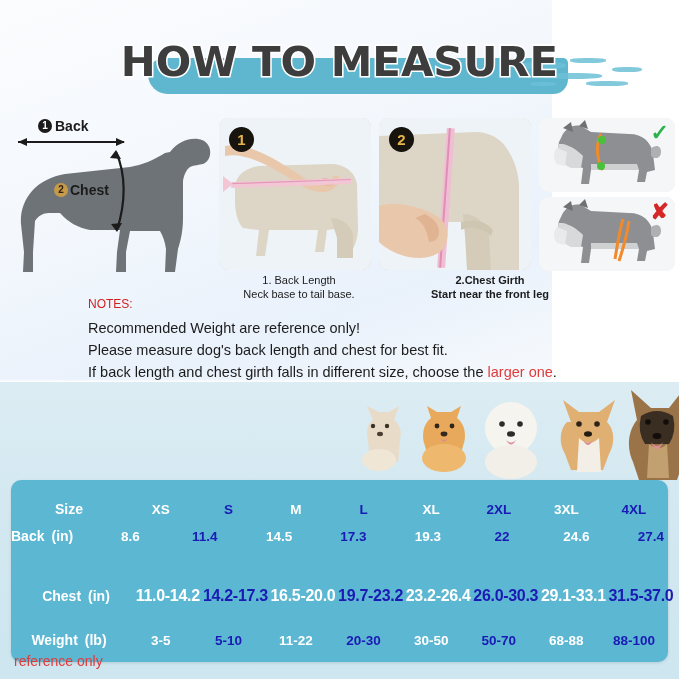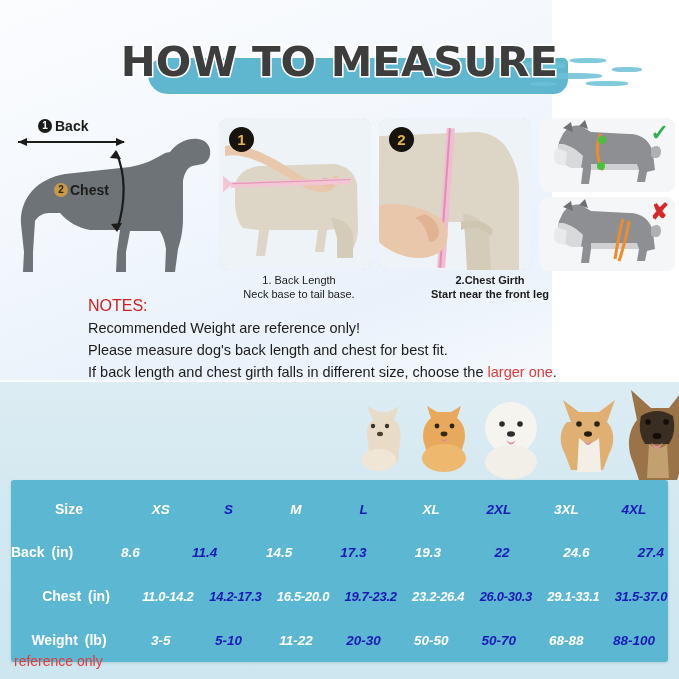--- a/index.html
+++ b/index.html
@@ -106,62 +106,62 @@
   .cap {
     position: absolute; text-align: center;
     font-size: 11px; color: #1c1c1c; line-height: 1.25;
   }
   .cap-1 { left: 219px; top: 274px; width: 160px; }
   .cap-2 { left: 400px; top: 274px; width: 180px; font-weight: bold; }
 
   
   .notes-title {
     position: absolute; left: 88px; top: 297px;
-    font-size: 16px; color: #d12020; font-weight: normal;
+    font-size: 12px; color: #d12020; font-weight: normal;
   }
   .notes-body {
     position: absolute; left: 88px; top: 318px; width: 580px;
     font-size: 14.5px; color: #1c1c1c; line-height: 1.5;
   }
   .notes-body .hl { color: #e03a3a; }
 
   
   .lower {
     position: absolute; left: 0; top: 382px; width: 679px; height: 297px;
     background: linear-gradient(180deg, #dcecf3 0%, #d3e8f1 45%, #cde6f0 100%);
   }
   .dog-strip { position:absolute; left: 345px; top: 0px; width: 334px; height: 100px; }
 
   
   .table {
     position: absolute; left: 11px; top: 480px; width: 657px; height: 182px;
     background: #5cb7d2;
-    border-radius: 3px;
+    border-radius: 10px;
     box-shadow: 0 1px 3px rgba(0,0,0,.12);
   }
   .trow {
     position: absolute; left: 0; width: 657px; height: 34px;
     display: flex; align-items: center;
   }
   .r0 { top: 12px; }
-  .r1 { top: 55px; gap: 40px; }
+  .r1 { top: 39px; gap: 40px; }
   .r2 { top: 99px; margin-left: 7px; }
   .r3 { top: 143px; }
 
   .cell {
     text-align: center;
     font-size: 13.5px; font-weight: bold;
     font-family: "Liberation Sans", sans-serif;
     white-space: nowrap;
   }
   .cell.label { width: 116px; font-size: 14px; }
-  .cell.val   { width: 67.6px; font-style: italic; }
+  .cell.val   { width: 67.6px; }
   .w { color: #ffffff; }
   .n { color: #1a1ab4; }
-  .r2 .cell.val { width: 67.6px; font-size: 13px; letter-spacing: -0.3px; }
+  .r2 .cell.val { width: 67.6px; font-size: 16px; letter-spacing: -0.3px; }
   .r2 .cell.label { width: 116px; }
 
   .ref-only {
     position: absolute; left: 14px; top: 653px;
     font-size: 14px; color: #e03a3a;
   }
 </style>
 </head>
 <body>
 
@@ -387,20 +387,20 @@
     <div class="cell val w">29.1-33.1</div>
     <div class="cell val n">31.5-37.0</div>
   </div>
 
   <div class="trow r3">
     <div class="cell label w">Weight (lb)</div>
     <div class="cell val w">3-5</div>
     <div class="cell val n">5-10</div>
     <div class="cell val w">11-22</div>
     <div class="cell val n">20-30</div>
-    <div class="cell val w">50-50</div>
+    <div class="cell val w">30-50</div>
     <div class="cell val n">50-70</div>
     <div class="cell val w">68-88</div>
     <div class="cell val n">88-100</div>
   </div>
 </div>
 
 <div class="ref-only">reference only</div>
 
 </body></html>

